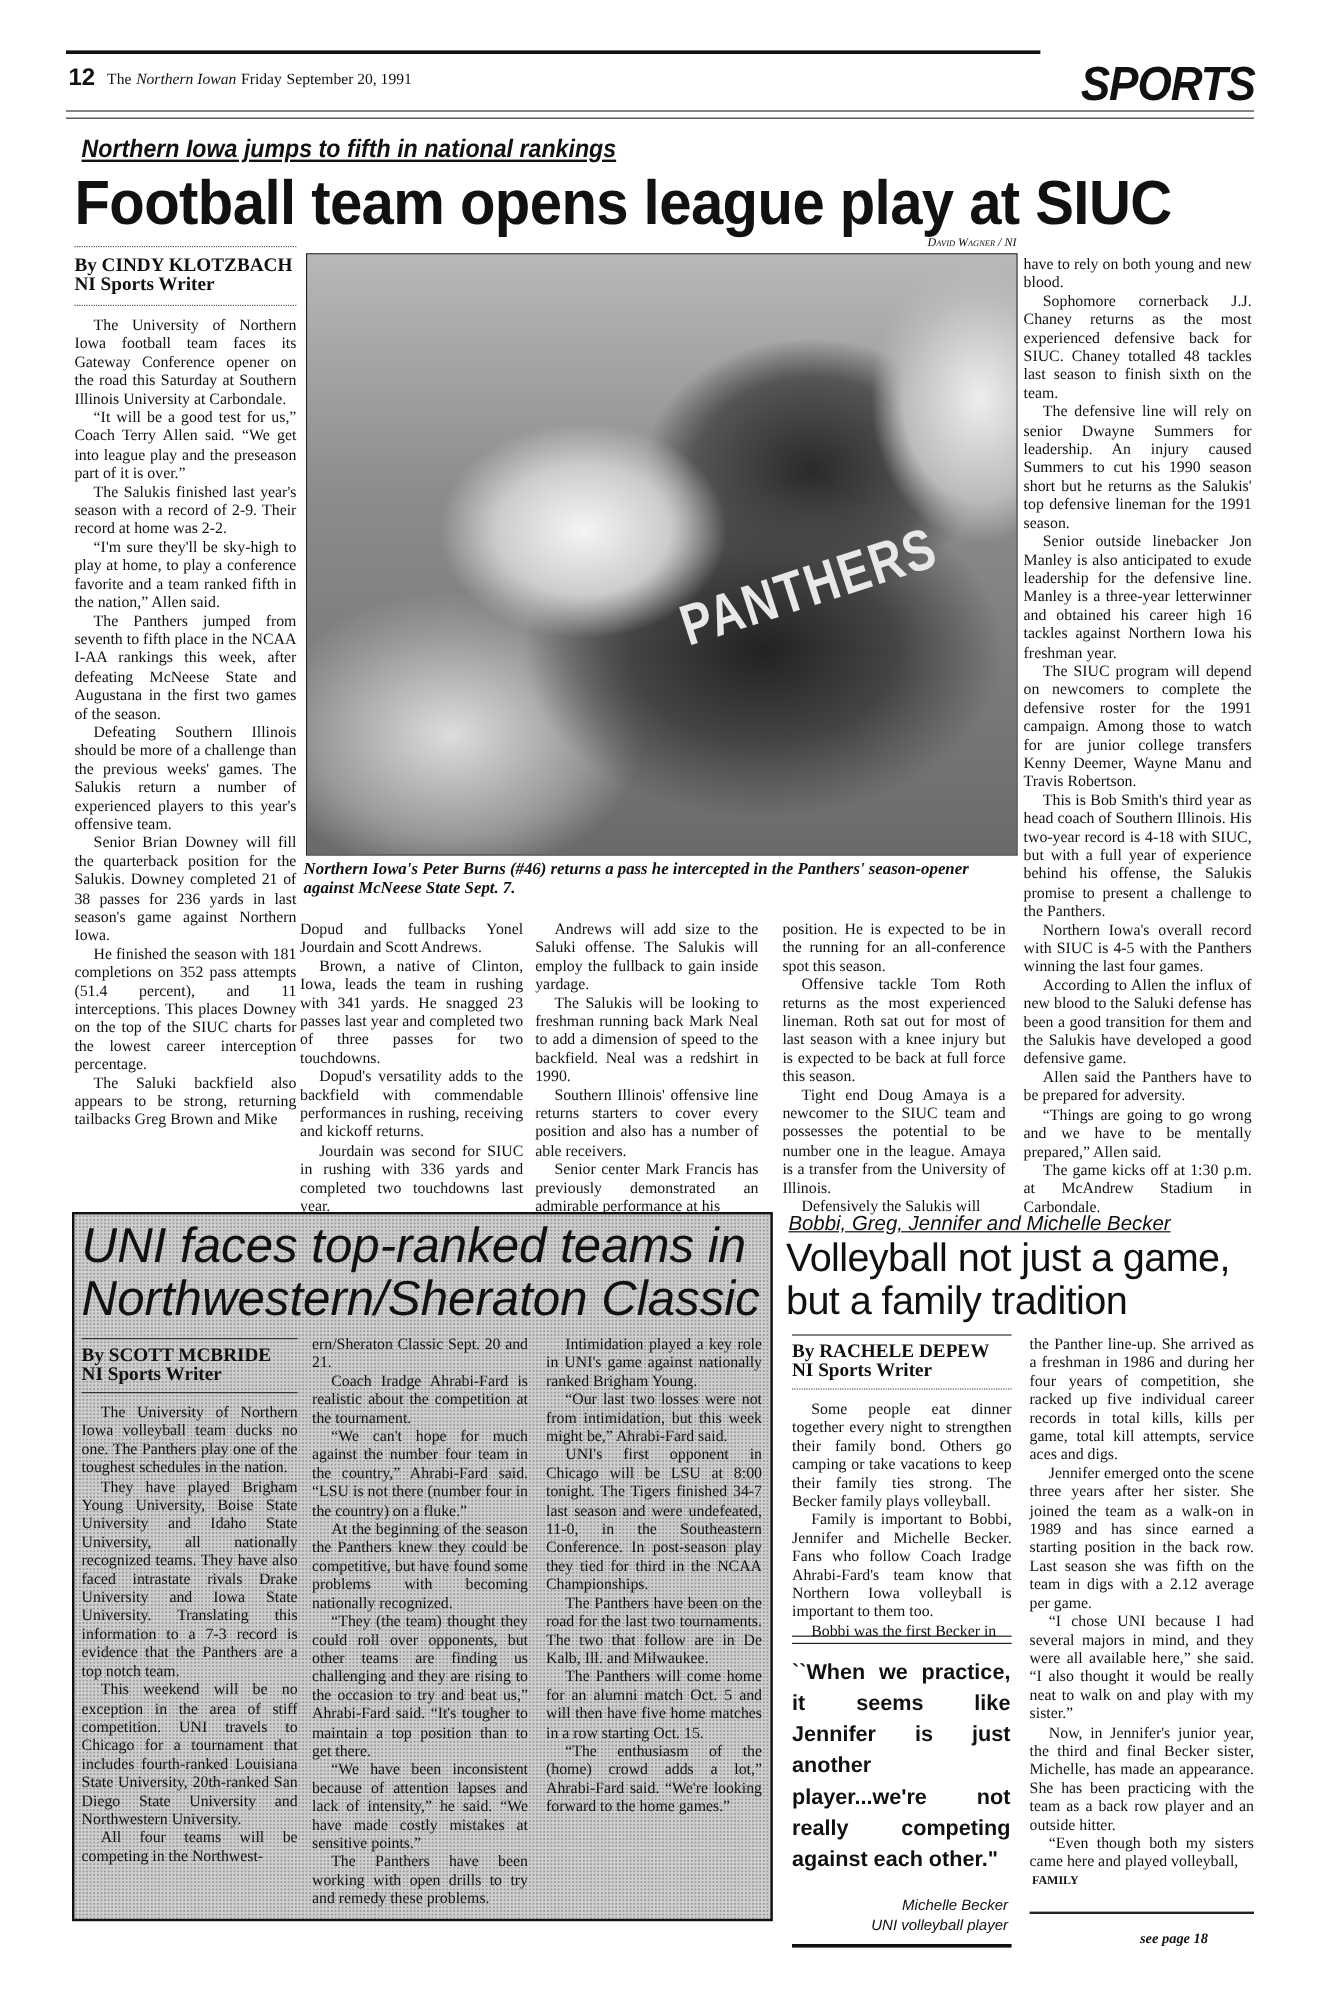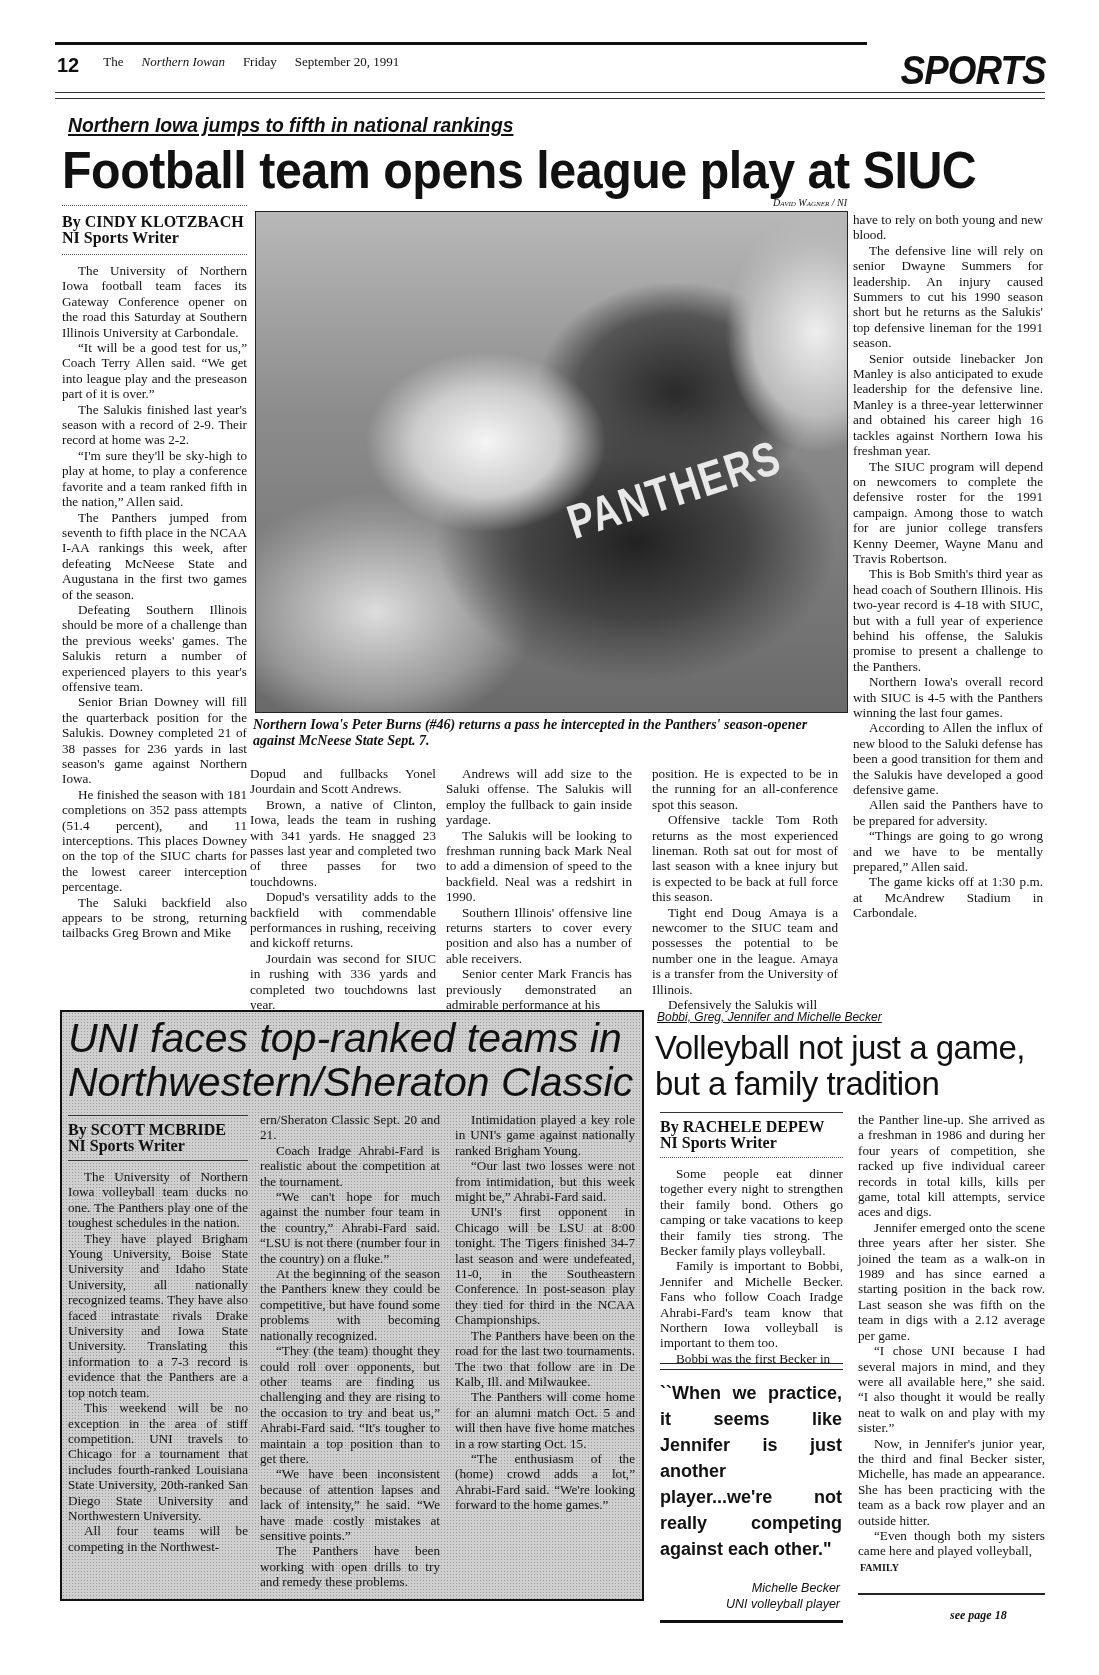--- a/index.html
+++ b/index.html
@@ -1,19 +1,19 @@
 <!DOCTYPE html>
 <html><head>
 <meta charset="utf-8">
 <style>
   html,body{margin:0;padding:0;background:#fff;}
   body{width:1099px;height:1675px;position:relative;overflow:hidden;color:#111;font-family:"Liberation Serif",serif;}
   .abs{position:absolute;}
   .rule-top{left:55px;top:42px;width:812px;height:3px;background:#111;}
-  .folio{left:57px;top:54px;font-size:13px;display:flex;align-items:flex-start;gap:18px;}
+  .folio{left:57px;top:54px;font-size:13px;display:flex;align-items:center;gap:4px;}
   .folio .num{font-family:"Liberation Sans",sans-serif;font-weight:bold;font-size:20px;margin-right:6px;}
   .folio .paper{font-style:italic;}
   .section{right:53px;top:48px;font-family:"Liberation Sans",sans-serif;font-weight:bold;font-style:italic;font-size:40px;letter-spacing:-1px;transform:scaleX(0.92);transform-origin:right;}
   .rule-double{left:55px;top:92px;width:990px;height:5px;border-top:1px solid #333;border-bottom:1px solid #333;}
   .kicker{left:68px;top:113px;font-family:"Liberation Sans",sans-serif;font-weight:bold;font-style:italic;font-size:21px;text-decoration:underline;transform:scaleX(0.92);transform-origin:left;}
   .headline{left:62px;top:140px;font-family:"Liberation Sans",sans-serif;font-weight:bold;font-size:52px;letter-spacing:-0.5px;transform:scaleX(0.93);transform-origin:left;white-space:nowrap;}
   .col{font-size:13.2px;line-height:15.4px;text-align:justify;}
   .col p{margin:0;text-indent:16px;}
   .col p.noind{text-indent:0;}
   .byline{font-weight:bold;font-size:16px;line-height:16px;}
@@ -27,21 +27,21 @@
       radial-gradient(ellipse 160px 120px at 120px 400px,#ddd 0%,#999 70%,transparent 100%),
       linear-gradient(180deg,#b8b8b8 0%,#8c8c8c 40%,#6a6a6a 100%);}
   .photo .jersey{position:absolute;left:280px;top:250px;font-family:"Liberation Sans",sans-serif;font-weight:bold;font-size:48px;color:#e8e8e8;transform:rotate(-18deg) scaleX(0.8);letter-spacing:2px;}
   .credit{right:252px;top:197px;font-size:10px;font-style:italic;font-variant:small-caps;}
   .caption{left:253px;top:717px;width:592px;font-weight:bold;font-style:italic;font-size:14px;line-height:16px;}
   .shaded{left:60px;top:1010px;width:580px;height:587px;border:2px solid #111;
     background-color:#cfcfcf;
     background-image:radial-gradient(#9a9a9a 0.8px,transparent 0.9px);
     background-size:3px 3px;}
   .shaded-head{left:68px;top:1016px;font-family:"Liberation Sans",sans-serif;font-style:italic;font-size:41px;line-height:44px;width:570px;}
-  .vkicker{left:657px;top:1010px;font-family:"Liberation Sans",sans-serif;font-style:italic;font-size:12px;text-decoration:underline;}
+  .vkicker{left:657px;top:1010px;font-family:"Liberation Sans",sans-serif;font-style:italic;font-size:17px;text-decoration:underline;}
   .vhead{left:655px;top:1030px;font-family:"Liberation Sans",sans-serif;font-size:33px;line-height:36px;letter-spacing:-0.5px;width:400px;}
   .pullquote{left:660px;top:1380px;width:182px;font-family:"Liberation Sans",sans-serif;font-weight:bold;font-size:18px;line-height:26px;text-align:justify;}
   .pullsrc{left:660px;top:1580px;width:180px;text-align:right;font-family:"Liberation Sans",sans-serif;font-style:italic;font-size:12.5px;line-height:16px;}
   .family{left:860px;top:1562px;font-weight:bold;font-size:10px;}
   .seepage{left:950px;top:1608px;font-weight:bold;font-style:italic;font-size:12px;}
 </style>
 </head>
 <body>
 
 <div class="abs rule-top"></div>
@@ -93,20 +93,21 @@
   <p>Senior center Mark Francis has previously demonstrated an admirable performance at his</p>
 </div>
 <div class="abs col" style="left:652px;top:766px;width:186px;">
   <p class="noind">position. He is expected to be in the running for an all-conference spot this season.</p>
   <p>Offensive tackle Tom Roth returns as the most experienced lineman. Roth sat out for most of last season with a knee injury but is expected to be back at full force this season.</p>
   <p>Tight end Doug Amaya is a newcomer to the SIUC team and possesses the potential to be number one in the league. Amaya is a transfer from the University of Illinois.</p>
   <p>Defensively the Salukis will</p>
 </div>
 <div class="abs col" style="left:853px;top:212px;width:190px;">
   <p class="noind">have to rely on both young and new blood.</p>
+  <p>Sophomore cornerback J.J. Chaney returns as the most experienced defensive back for SIUC. Chaney totalled 48 tackles last season to finish sixth on the team.</p>
   <p>The defensive line will rely on senior Dwayne Summers for leadership. An injury caused Summers to cut his 1990 season short but he returns as the Salukis' top defensive lineman for the 1991 season.</p>
   <p>Senior outside linebacker Jon Manley is also anticipated to exude leadership for the defensive line. Manley is a three-year letterwinner and obtained his career high 16 tackles against Northern Iowa his freshman year.</p>
   <p>The SIUC program will depend on newcomers to complete the defensive roster for the 1991 campaign. Among those to watch for are junior college transfers Kenny Deemer, Wayne Manu and Travis Robertson.</p>
   <p>This is Bob Smith's third year as head coach of Southern Illinois. His two-year record is 4-18 with SIUC, but with a full year of experience behind his offense, the Salukis promise to present a challenge to the Panthers.</p>
   <p>Northern Iowa's overall record with SIUC is 4-5 with the Panthers winning the last four games.</p>
   <p>According to Allen the influx of new blood to the Saluki defense has been a good transition for them and the Salukis have developed a good defensive game.</p>
   <p>Allen said the Panthers have to be prepared for adversity.</p>
   <p>“Things are going to go wrong and we have to be mentally prepared,” Allen said.</p>
   <p>The game kicks off at 1:30 p.m. at McAndrew Stadium in Carbondale.</p>
 </div>

